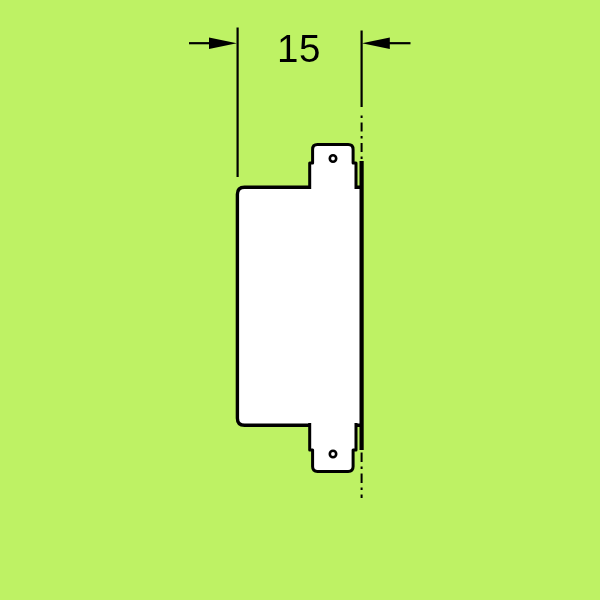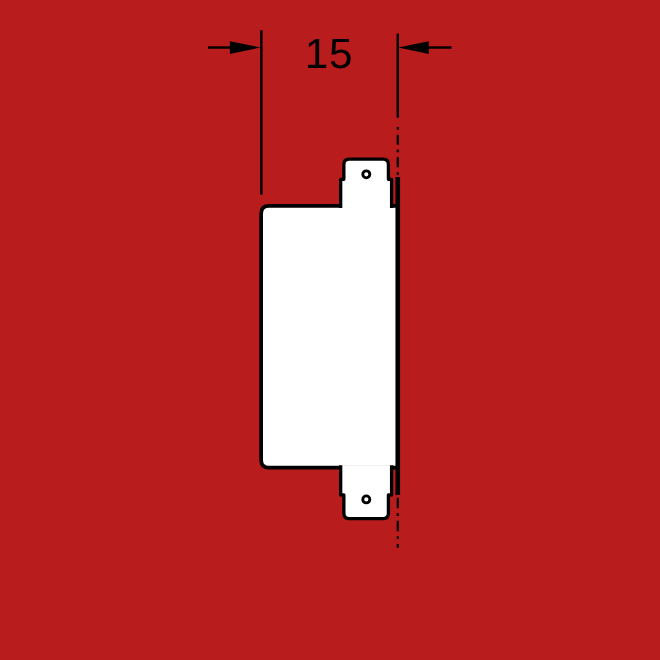--- a/index.html
+++ b/index.html
@@ -8,21 +8,21 @@
     background: #ffffff;
     width: 600px;
     height: 600px;
     overflow: hidden;
     font-family: "Liberation Sans", sans-serif;
   }
   .drawing-stage {
     position: relative;
     width: 600px;
     height: 600px;
-    background: #b91c1c;
+    background: #bef264;
   }
   svg { display: block; }
   .dim-label {
     font-family: "Liberation Sans", sans-serif;
     font-size: 38.5px;
     letter-spacing: 0.5px;
   }
 </style>
 </head>
 <body>

